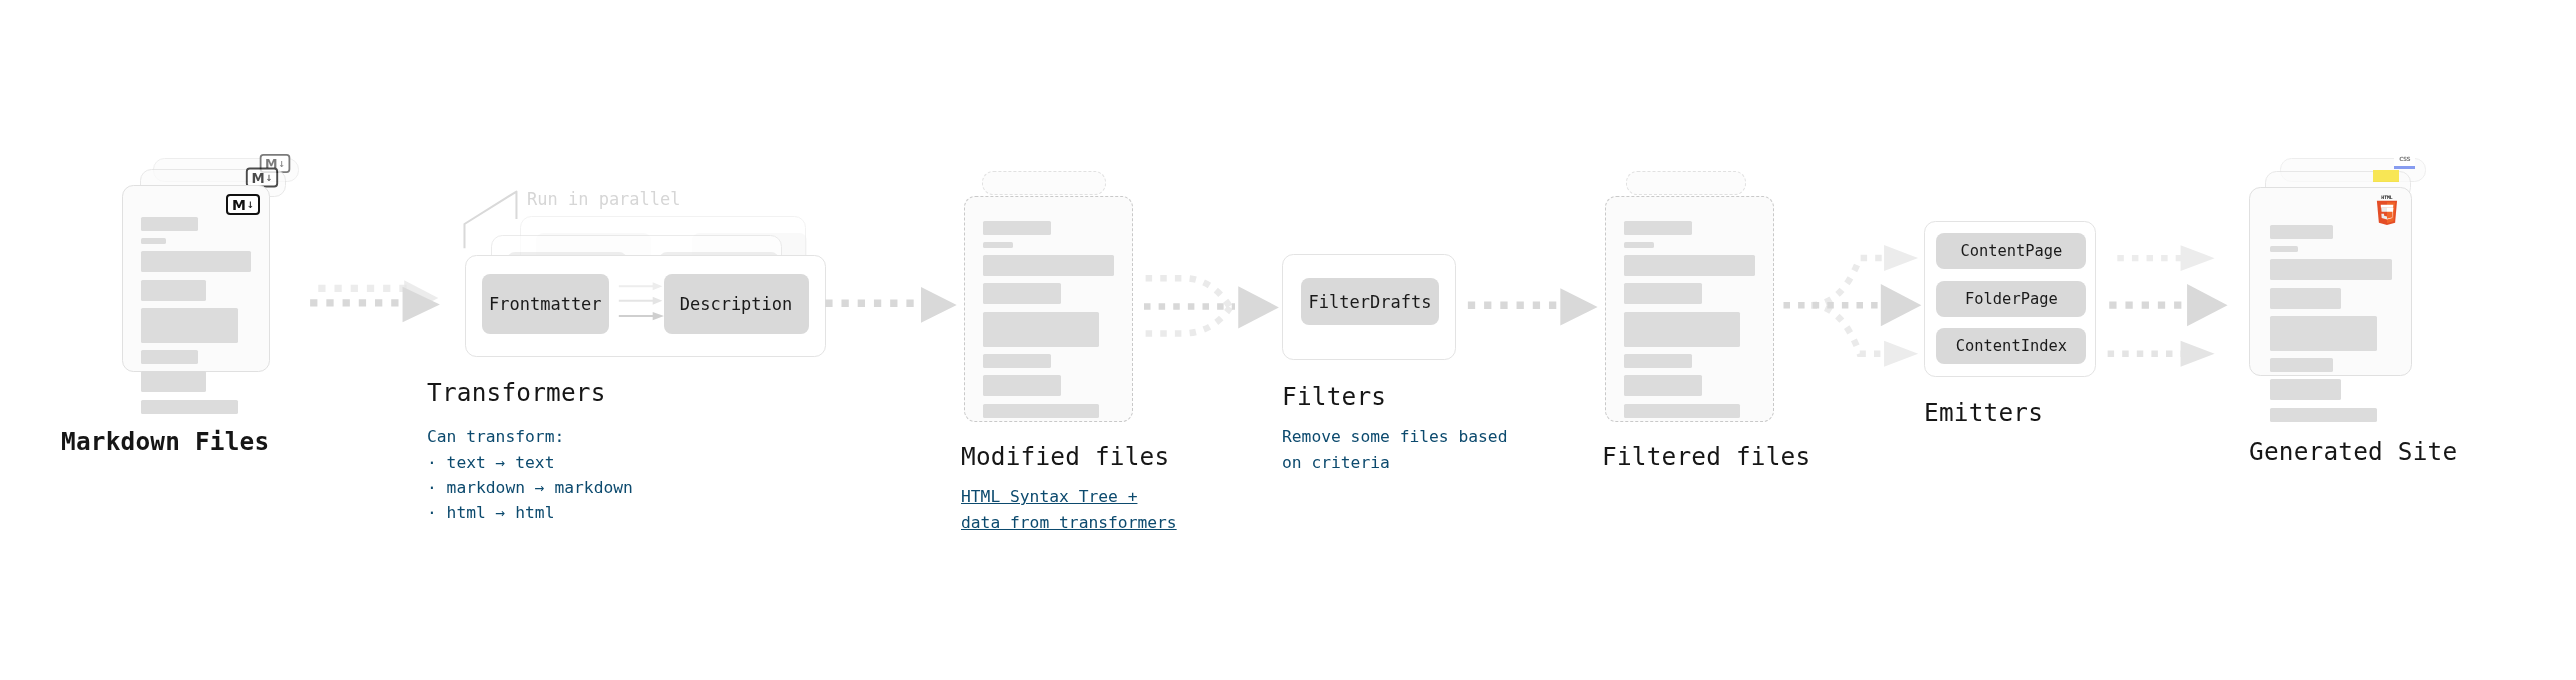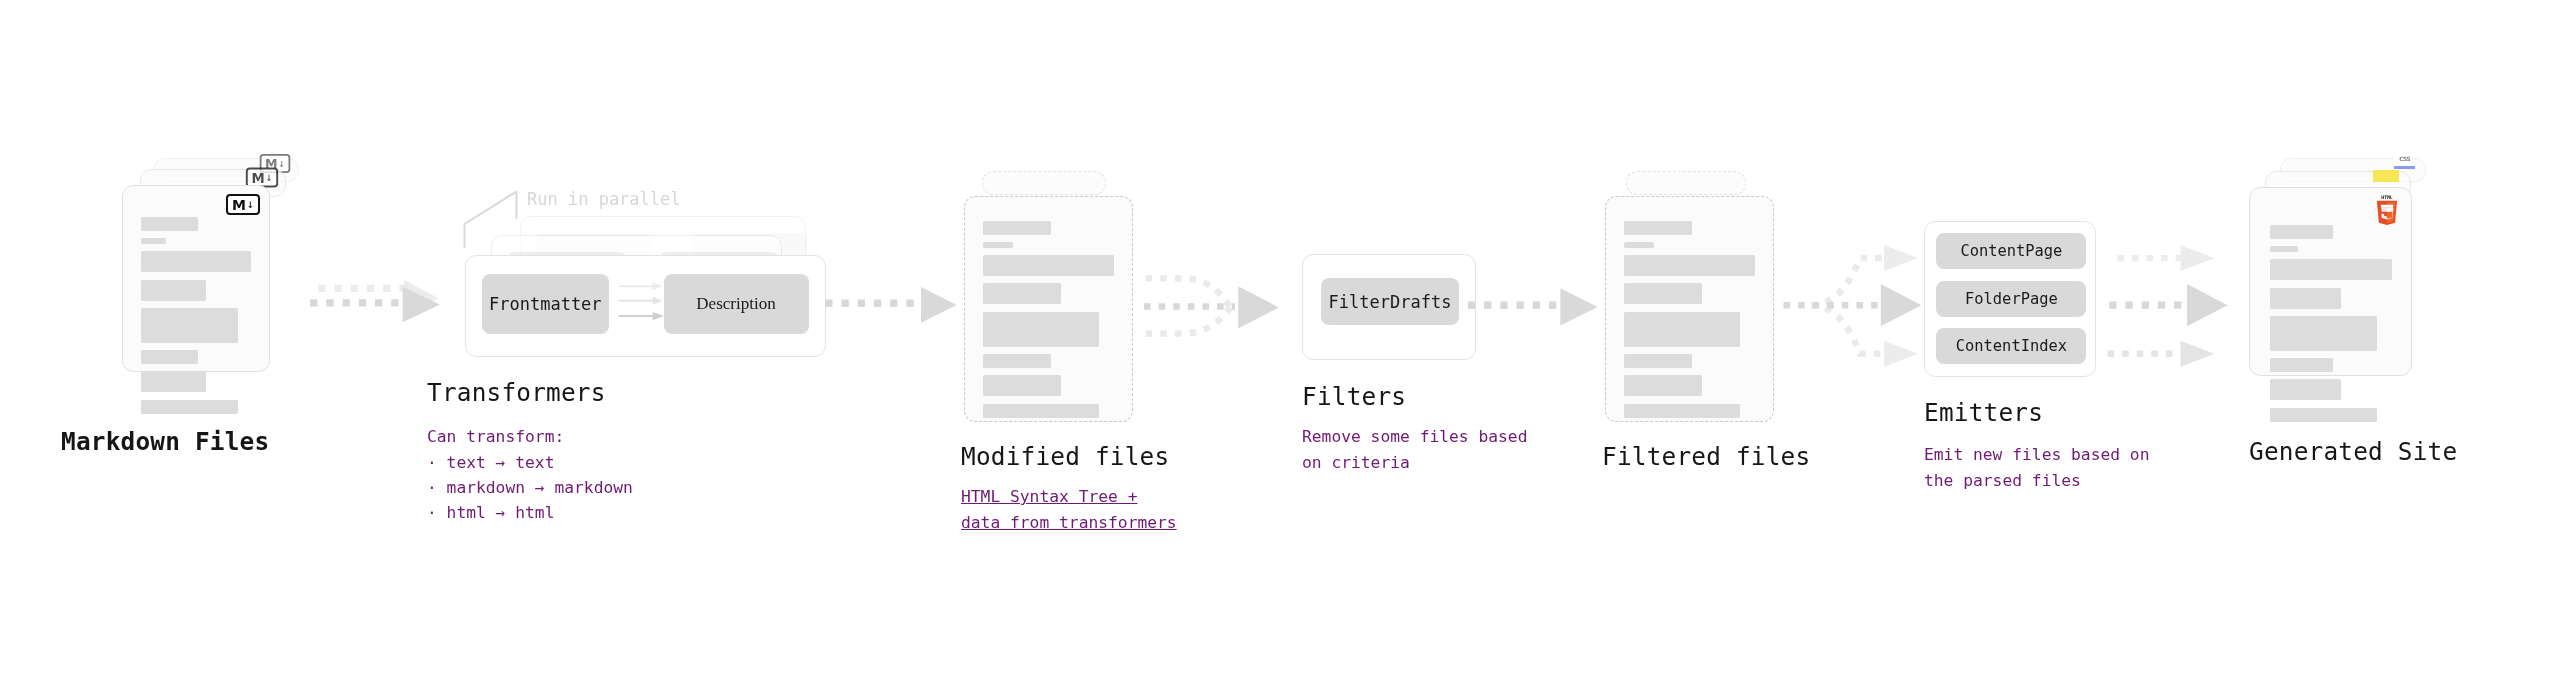--- a/index.html
+++ b/index.html
@@ -26,21 +26,21 @@
   }
   .heading {
     font-size: 24.4px;
     letter-spacing: 0.2px;
     color: #161616;
     white-space: pre;
     line-height: 1.25;
   }
   .subtext {
     font-size: 16.3px;
-    color: #701a75;
+    color: #0c4a6e;
     line-height: 1.55;
     white-space: pre;
     margin-top: 11.4px;
   }
 
   
   .card-stack {
     position: relative;
   }
   .doc {
@@ -224,21 +224,21 @@
       <div class="pill fade1" style="left:171px; top:16.3px; width:115px; height:52px;"></div>
     </div>
 
     <div class="groupbox g2" style="left:46px; top:50px; width:291px; height:89px;">
       <div class="pill fade2" style="left:14.6px; top:16.3px; width:120px; height:54px;"></div>
       <div class="pill fade2" style="left:167px; top:16.3px; width:120px; height:54px;"></div>
     </div>
 
     <div class="groupbox" style="left:19.5px; top:70px; width:361px; height:102px;">
       <div class="pill" style="left:16.3px; top:18px; width:127px; height:60px;">Frontmatter</div>
-      <div class="pill" style="left:198px; top:18px; width:145px; height:60px;font-family:Liberation Serif, serif;">Description</div>
+      <div class="pill" style="left:198px; top:18px; width:145px; height:60px;">Description</div>
 
       <svg class="mini-arrow" style="left:151px; top:23px;" width="52" height="50" viewBox="0 0 64 62">
         <g stroke="#ededed" stroke-width="2.5" fill="none">
           <path d="M2 9 H46"></path>
         </g>
         <polygon points="44,4 56,9 44,14" fill="#ededed"></polygon>
         <g stroke="#e4e4e4" stroke-width="2.5" fill="none">
           <path d="M2 27 H46"></path>
         </g>
         <polygon points="44,22 56,27 44,32" fill="#e4e4e4"></polygon>
@@ -293,21 +293,21 @@
         <path d="M14 42 H60 Q96 42 118 78"></path>
         <path d="M14 110 H60 Q96 110 118 78"></path>
       </g>
       <g fill="none" stroke="#d8d8d8" stroke-width="8" stroke-dasharray="8 10">
         <path d="M12 77 H124"></path>
       </g>
       <polygon points="128,52 178,78 128,104" fill="#d9d9d9"></polygon>
     </svg>
   </div>
 
-  <div class="node" style="left:1282px; top:254px;margin-left:20px;">
+  <div class="node" style="left:1282px; top:254px;">
     <div class="groupbox" style="position:relative; left:0; top:0; width:174px; height:106px;">
       <div class="pill" style="left:18px; top:23px; width:138px; height:47px;">FilterDrafts</div>
     </div>
 
     <div class="heading" style="position:absolute; left:0px; top:128px;">Filters</div>
     <div class="subtext" style="position:absolute; left:0px; top:159px;">Remove some files based
 on criteria</div>
   </div>
 
   <div class="node" style="left:1463px; top:276px;">
@@ -355,22 +355,20 @@
   </div>
 
   <div class="node" style="left:1924px; top:221px;">
     <div class="groupbox" style="position:relative; left:0; top:0; width:172px; height:156px;">
       <div class="pill" style="left:11.4px; top:11.4px; width:150px; height:36px; font-size:15.4px;">ContentPage</div>
       <div class="pill" style="left:11.4px; top:59px; width:150px; height:36px; font-size:15.4px;">FolderPage</div>
       <div class="pill" style="left:11.4px; top:106px; width:150px; height:36px; font-size:15.4px;">ContentIndex</div>
     </div>
 
     <div class="heading" style="position:absolute; left:0px; top:177px;">Emitters</div>
-    <div class="subtext" style="position:absolute; left:0px; top:210px;">Emit new files based on
-the parsed files</div>
   </div>
 
   <div class="node" style="left:2106px; top:237px;">
     <svg width="154" height="146" viewBox="0 0 190 180">
       <g fill="none" stroke="#ececec" stroke-width="8" stroke-dasharray="8 10">
         <path d="M14 26 H96"></path>
       </g>
       <polygon points="92,10 134,26 92,42" fill="#ececec"></polygon>
 
       <g fill="none" stroke="#d8d8d8" stroke-width="9" stroke-dasharray="9 11">

